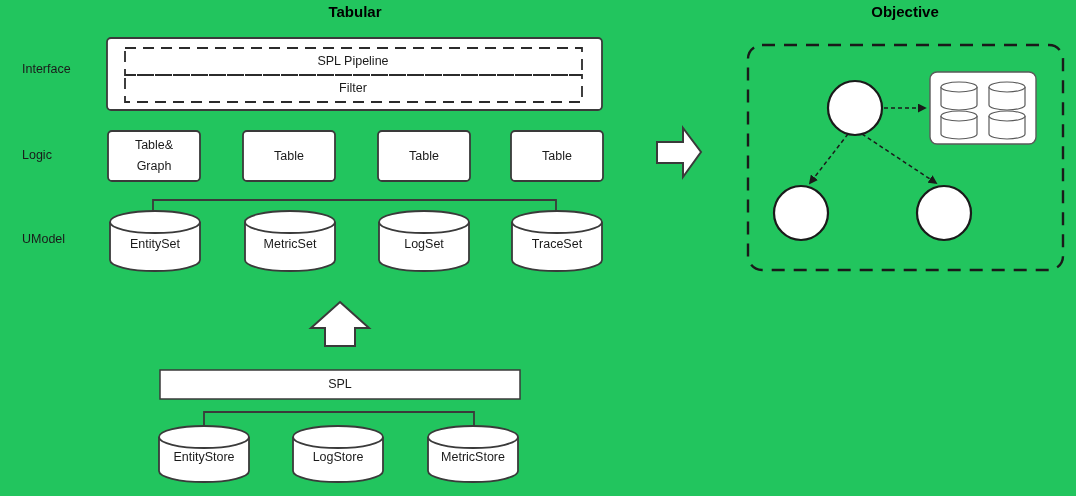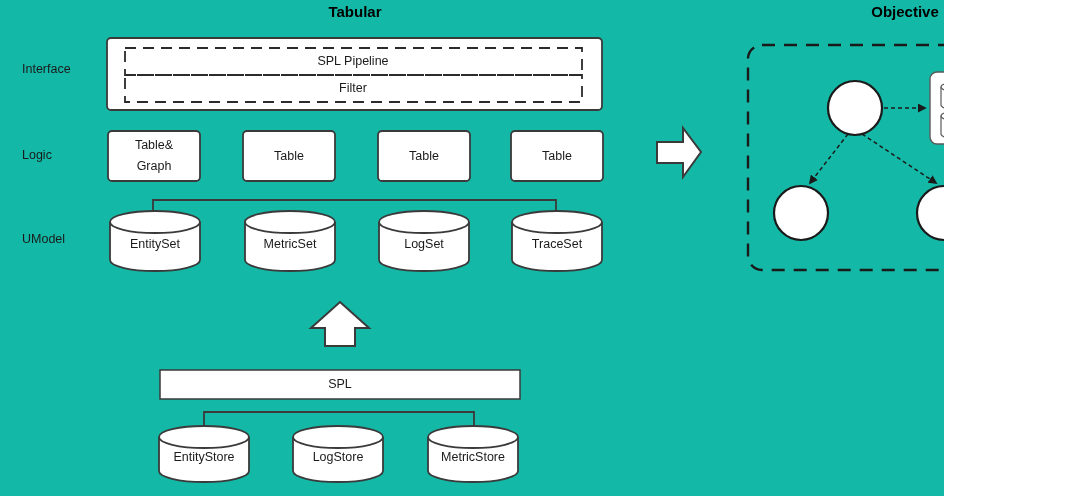--- a/index.html
+++ b/index.html
@@ -7,25 +7,24 @@
     margin: 0;
     padding: 0;
     background: #ffffff;
   }
   body {
     font-family: "Liberation Sans", sans-serif;
     color: #1a1a1a;
   }
   #canvas {
     position: relative;
-    width: 928px;
+    width: 1076px;
     height: 496px;
-    background: #14b8a6;
+    background: #22c55e;
     overflow: hidden;
-    padding-left: 16px;
   }
   svg#diagram {
     position: absolute;
     top: 0;
     left: 0;
     width: 1080px;
     height: 496px;
   }
   .panel-title {
     font-size: 15px;

